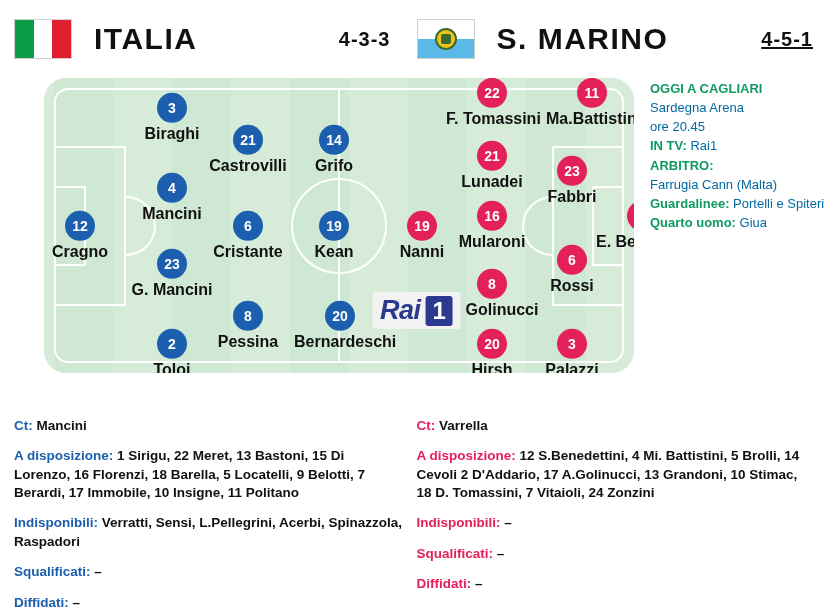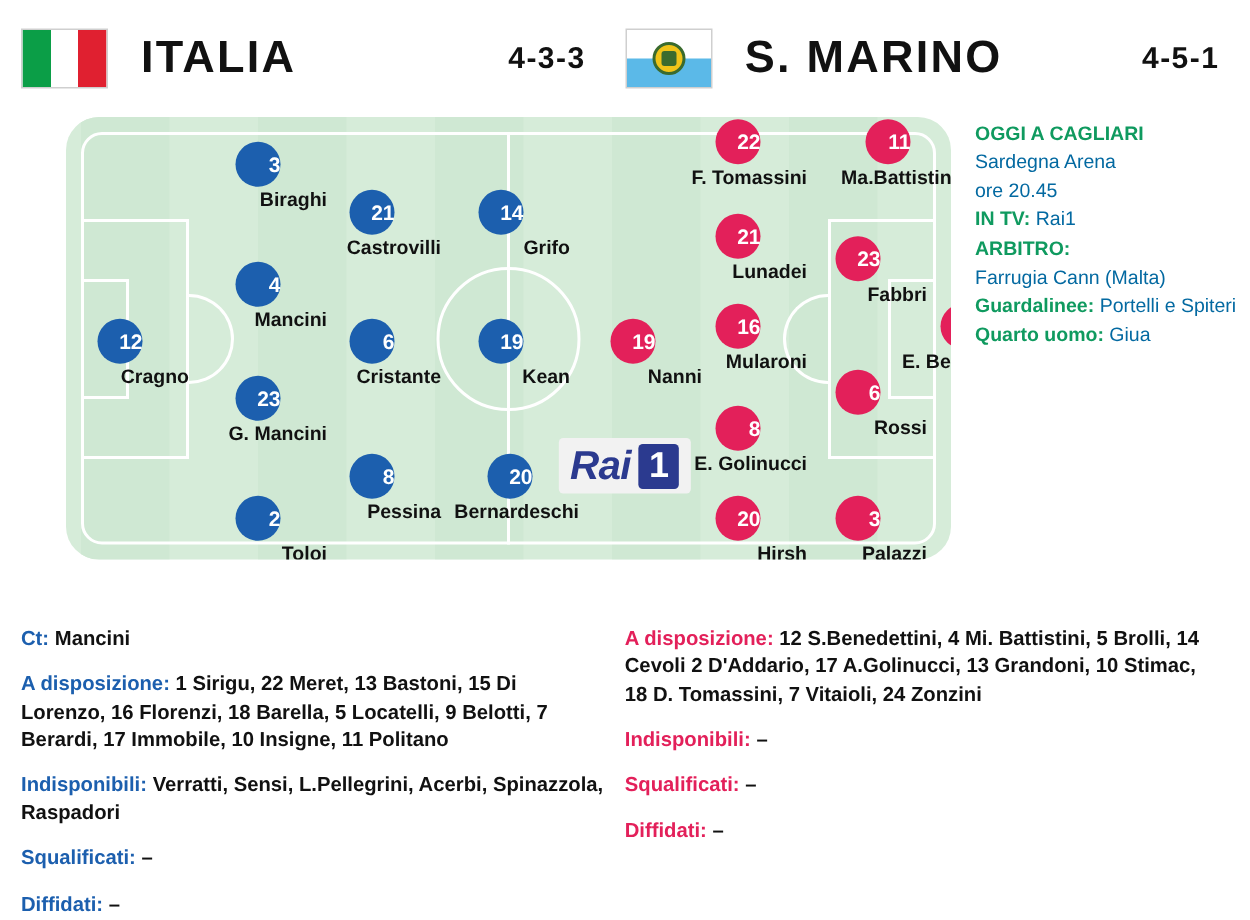--- a/index.html
+++ b/index.html
@@ -71,21 +71,21 @@
     white-space: nowrap;
   }
   .formation {
     font-size: 20px;
     font-weight: bold;
     color: #111;
     margin-left: auto;
     margin-right: 26px;
     letter-spacing: 1px;
   }
-  .team-head.right .formation { margin-right: 6px; }
+  .team-head.right .formation { margin-right: 6px; text-decoration: underline; }
 
   
   .pitch-wrap {
     position: relative;
     margin: 0 14px;
     height: 300px;
   }
   .pitch {
     position: absolute;
     left: 30px;
@@ -146,37 +146,37 @@
   .arc-r {
     position: absolute; right: 82px; top: 50%; margin-top: -30px;
     width: 30px; height: 60px;
     border: 2px solid #fff; border-right: none;
     border-radius: 30px 0 0 30px;
   }
 
   
   .player {
     position: absolute;
-    text-align: right;
+    text-align: center;
     transform: translate(-50%, -50%);
     width: 92px;
   }
   .disc {
     width: 30px; height: 30px;
     border-radius: 50%;
     color: #fff;
     font-size: 14px;
     font-weight: bold;
     line-height: 30px;
     margin: 0 auto;
   }
   .disc.it { background: #1c5fae; }
   .disc.sm { background: #e3205a; }
   .pname {
-    font-size: 13px;
+    font-size: 16px;
     font-weight: bold;
     color: #111;
     margin-top: 2px;
     white-space: nowrap;
     line-height: 1.15;
   }
 
   
   .info {
     position: absolute;
@@ -387,18 +387,19 @@
 
 <div class="notes">
   <div class="note-col it">
     <p><span class="k">Ct:</span> <span class="v">Mancini</span></p>
     <p><span class="k">A disposizione:</span> <span class="v">1 Sirigu, 22 Meret, 13 Bastoni, 15 Di Lorenzo, 16 Florenzi, 18 Barella, 5 Locatelli, 9 Belotti, 7 Berardi, 17 Immobile, 10 Insigne, 11 Politano</span></p>
     <p><span class="k">Indisponibili:</span> <span class="v">Verratti, Sensi, L.Pellegrini, Acerbi, Spinazzola, Raspadori</span></p>
     <p><span class="k">Squalificati:</span> <span class="v">–</span></p>
     <p><span class="k">Diffidati:</span> <span class="v">–</span></p>
   </div>
   <div class="note-col sm">
+    <p><span class="k">Ct:</span> <span class="v">Varrella</span></p>
     <p><span class="k">A disposizione:</span> <span class="v">12 S.Benedettini, 4 Mi. Battistini, 5 Brolli, 14 Cevoli 2 D'Addario, 17 A.Golinucci, 13 Grandoni, 10 Stimac, 18 D. Tomassini, 7 Vitaioli, 24 Zonzini</span></p>
     <p><span class="k">Indisponibili:</span> <span class="v">–</span></p>
     <p><span class="k">Squalificati:</span> <span class="v">–</span></p>
     <p><span class="k">Diffidati:</span> <span class="v">–</span></p>
   </div>
 </div>
 
 </body></html>

